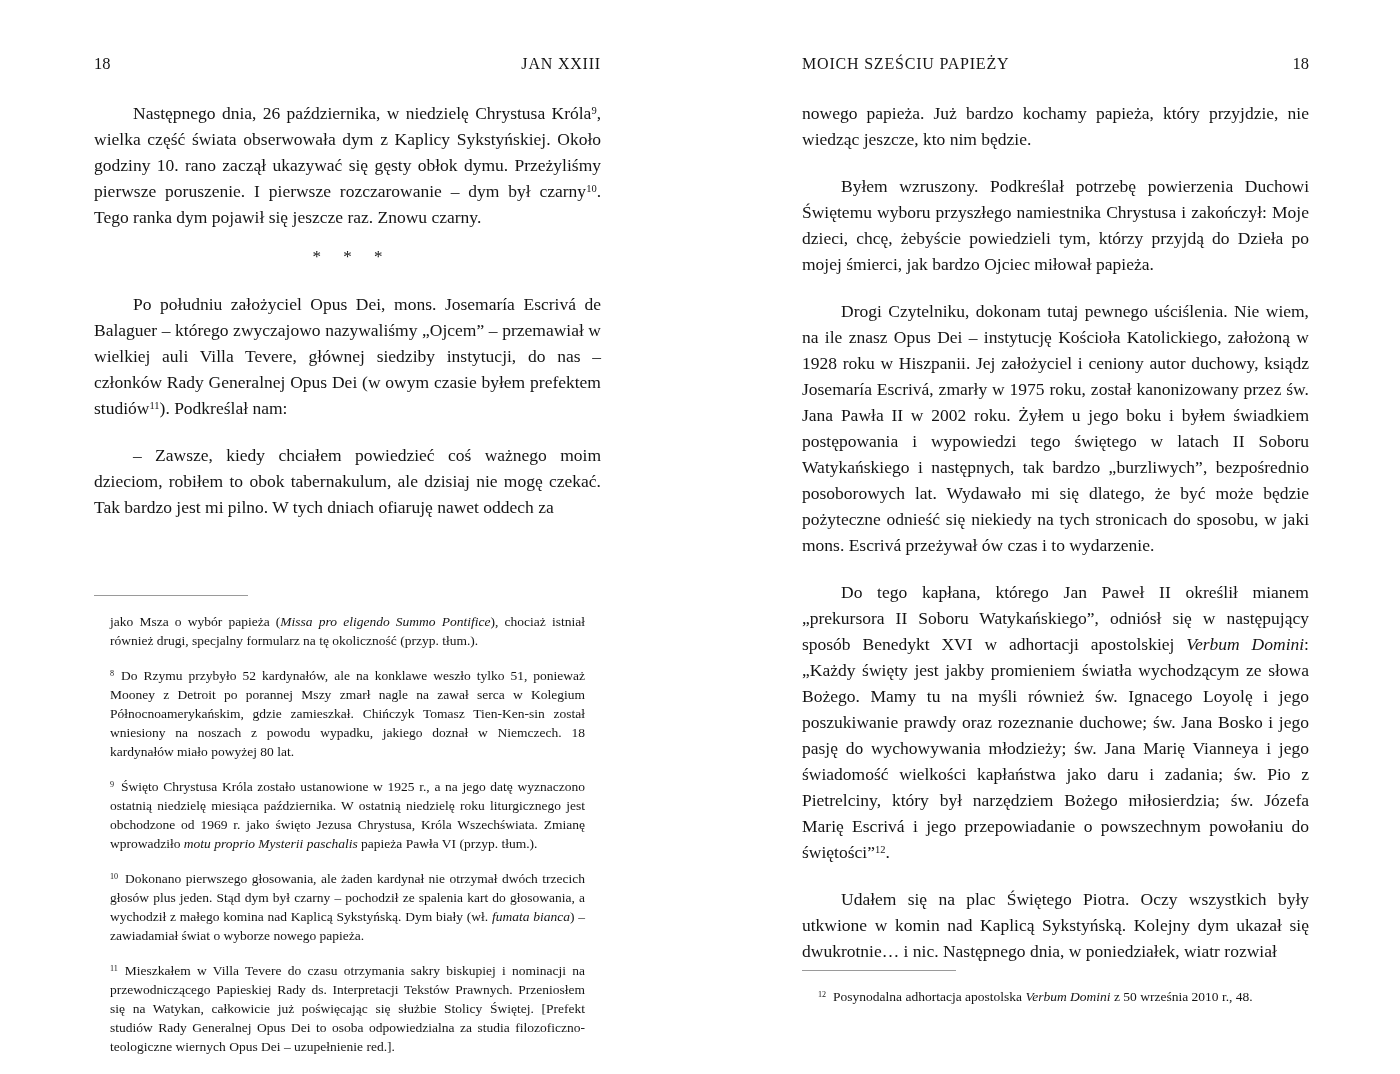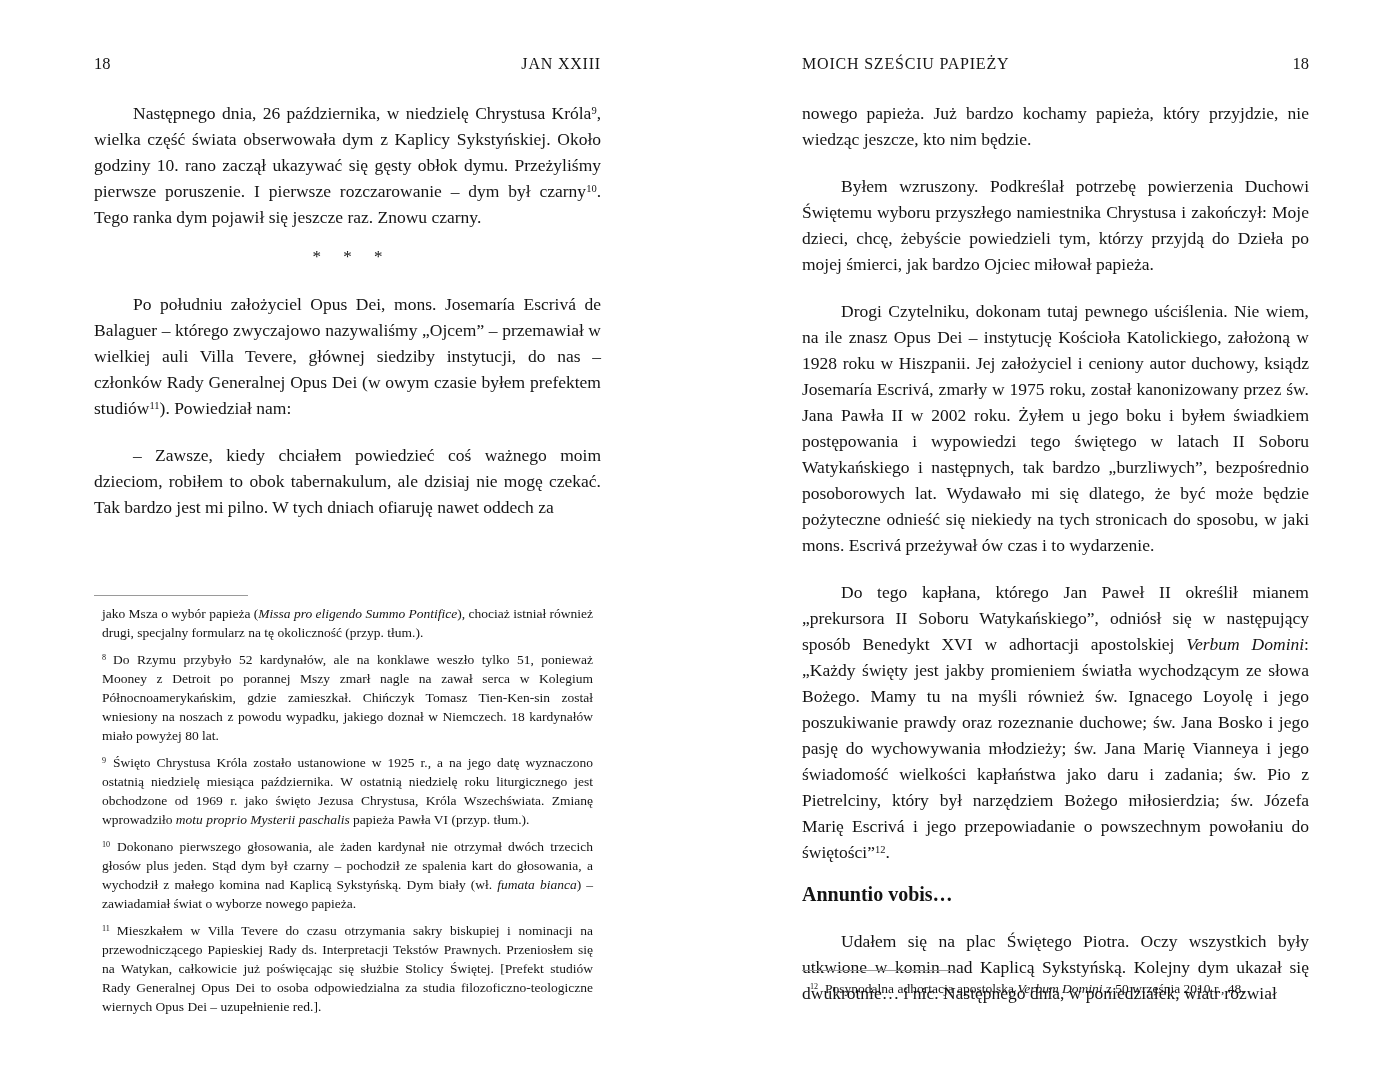--- a/index.html
+++ b/index.html
@@ -78,40 +78,40 @@
   .page-left  .footnotes { top: 540px; }
   .page-right .footnotes { top: 915px; }
 
   .fn-rule {
     width: 154px;
     height: 1px;
     background: #9a9a9a;
     margin-bottom: 8px;
   }
   .fn {
-    margin: 8px;
+    margin: 16px;
     font-size: 13.5px;
     line-height: 19px;
     text-align: justify;
   }
   .fn-marker { margin-right: 7px; }
 </style>
 </head>
 <body>
 
 <section class="page page-left">
   <header class="pg-header">
     <span class="pg-num">18</span>
     <span class="running-head">JAN XXIII</span>
   </header>
 
   <div class="body-text">
     <p class="para indent gap"><span>Następnego dnia, 26 października, w niedzielę Chrystusa Króla</span><sup>9</sup><span>, wielka część świata obserwowała dym z Kaplicy Sykstyńskiej. Około godziny 10. rano zaczął ukazywać się gęsty obłok dymu. Przeżyliśmy pierwsze poruszenie. I pierwsze rozczarowanie – dym był czarny</span><sup>10</sup><span>. Tego ranka dym pojawił się jeszcze raz. Znowu czarny.</span></p>
     <div class="asterisk-break">* * *</div>
-    <p class="para indent"><span>Po południu założyciel Opus Dei, mons. Josemaría Escrivá de Balaguer – którego zwyczajowo nazywaliśmy „Ojcem” – przemawiał w wielkiej auli Villa Tevere, głównej siedziby instytucji, do nas – członków Rady Generalnej Opus Dei (w owym czasie byłem prefektem studiów</span><sup>11</sup><span>). Powiedział nam:</span></p>
+    <p class="para indent"><span>Po południu założyciel Opus Dei, mons. Josemaría Escrivá de Balaguer – którego zwyczajowo nazywaliśmy „Ojcem” – przemawiał w wielkiej auli Villa Tevere, głównej siedziby instytucji, do nas – członków Rady Generalnej Opus Dei (w owym czasie byłem prefektem studiów</span><sup>11</sup><span>). Podkreślał nam:</span></p>
     <p class="para indent"><span>– Zawsze, kiedy chciałem powiedzieć coś ważnego moim dzieciom, robiłem to obok tabernakulum, ale dzisiaj nie mogę czekać. Tak bardzo jest mi pilno. W tych dniach ofiaruję nawet oddech za</span></p>
   </div>
 
   <footer class="footnotes">
     <div class="fn-rule"></div>
     <p class="fn"><span class="fn-body"><span>jako Msza o wybór papieża (</span><span class="it">Missa pro eligendo Summo Pontifice</span><span>), chociaż istniał również drugi, specjalny formularz na tę okoliczność (przyp. tłum.).</span></span></p>
     <p class="fn"><sup class="fn-marker">8</sup><span class="fn-body"><span>Do Rzymu przybyło 52 kardynałów, ale na konklawe weszło tylko 51, ponieważ Mooney z Detroit po porannej Mszy zmarł nagle na zawał serca w Kolegium Północnoamerykańskim, gdzie zamieszkał. Chińczyk Tomasz Tien-Ken-sin został wniesiony na noszach z powodu wypadku, jakiego doznał w Niemczech. 18 kardynałów miało powyżej 80 lat.</span></span></p>
     <p class="fn"><sup class="fn-marker">9</sup><span class="fn-body"><span>Święto Chrystusa Króla zostało ustanowione w 1925 r., a na jego datę wyznaczono ostatnią niedzielę miesiąca października. W ostatnią niedzielę roku liturgicznego jest obchodzone od 1969 r. jako święto Jezusa Chrystusa, Króla Wszechświata. Zmianę wprowadziło </span><span class="it">motu proprio Mysterii paschalis</span><span> papieża Pawła VI (przyp. tłum.).</span></span></p>
     <p class="fn"><sup class="fn-marker">10</sup><span class="fn-body"><span>Dokonano pierwszego głosowania, ale żaden kardynał nie otrzymał dwóch trzecich głosów plus jeden. Stąd dym był czarny – pochodził ze spalenia kart do głosowania, a wychodził z małego komina nad Kaplicą Sykstyńską. Dym biały (wł. </span><span class="it">fumata bianca</span><span>) – zawiadamiał świat o wyborze nowego papieża.</span></span></p>
     <p class="fn"><sup class="fn-marker">11</sup><span class="fn-body"><span>Mieszkałem w Villa Tevere do czasu otrzymania sakry biskupiej i nominacji na przewodniczącego Papieskiej Rady ds. Interpretacji Tekstów Prawnych. Przeniosłem się na Watykan, całkowicie już poświęcając się służbie Stolicy Świętej. [Prefekt studiów Rady Generalnej Opus Dei to osoba odpowiedzialna za studia filozoficzno-teologiczne wiernych Opus Dei – uzupełnienie red.].</span></span></p>
@@ -122,21 +122,20 @@
   <header class="pg-header">
     <span class="running-head">MOICH SZEŚCIU PAPIEŻY</span>
     <span class="pg-num">18</span>
   </header>
 
   <div class="body-text">
     <p class="para"><span>nowego papieża. Już bardzo kochamy papieża, który przyjdzie, nie wiedząc jeszcze, kto nim będzie.</span></p>
     <p class="para indent gap"><span>Byłem wzruszony. Podkreślał potrzebę powierzenia Duchowi Świętemu wyboru przyszłego namiestnika Chrystusa i zakończył: Moje dzieci, chcę, żebyście powiedzieli tym, którzy przyjdą do Dzieła po mojej śmierci, jak bardzo Ojciec miłował papieża.</span></p>
     <p class="para indent gap"><span>Drogi Czytelniku, dokonam tutaj pewnego uściślenia. Nie wiem, na ile znasz Opus Dei – instytucję Kościoła Katolickiego, założoną w 1928 roku w Hiszpanii. Jej założyciel i ceniony autor duchowy, ksiądz Josemaría Escrivá, zmarły w 1975 roku, został kanonizowany przez św. Jana Pawła II w 2002 roku. Żyłem u jego boku i byłem świadkiem postępowania i wypowiedzi tego świętego w latach II Soboru Watykańskiego i następnych, tak bardzo „burzliwych”, bezpośrednio posoborowych lat. Wydawało mi się dlatego, że być może będzie pożyteczne odnieść się niekiedy na tych stronicach do sposobu, w jaki mons. Escrivá przeżywał ów czas i to wydarzenie.</span></p>
     <p class="para indent gap"><span>Do tego kapłana, którego Jan Paweł II określił mianem „prekursora II Soboru Watykańskiego”, odniósł się w następujący sposób Benedykt XVI w adhortacji apostolskiej </span><span class="it">Verbum Domini</span><span>: „Każdy święty jest jakby promieniem światła wychodzącym ze słowa Bożego. Mamy tu na myśli również św. Ignacego Loyolę i jego poszukiwanie prawdy oraz rozeznanie duchowe; św. Jana Bosko i jego pasję do wychowywania młodzieży; św. Jana Marię Vianneya i jego świadomość wielkości kapłaństwa jako daru i zadania; św. Pio z Pietrelciny, który był narzędziem Bożego miłosierdzia; św. Józefa Marię Escrivá i jego przepowiadanie o powszechnym powołaniu do świętości”</span><sup>12</sup><span>.</span></p>
-    <h2 class="section-heading">Annuntio vobis…</h2>
     <p class="para indent"><span>Udałem się na plac Świętego Piotra. Oczy wszystkich były utkwione w komin nad Kaplicą Sykstyńską. Kolejny dym ukazał się dwukrotnie… i nic. Następnego dnia, w poniedziałek, wiatr rozwiał</span></p>
   </div>
 
   <footer class="footnotes">
     <div class="fn-rule"></div>
     <p class="fn"><sup class="fn-marker">12</sup><span class="fn-body"><span>Posynodalna adhortacja apostolska </span><span class="it">Verbum Domini</span><span> z 50 września 2010 r., 48.</span></span></p>
   </footer>
 </section>
 
 </body></html>

